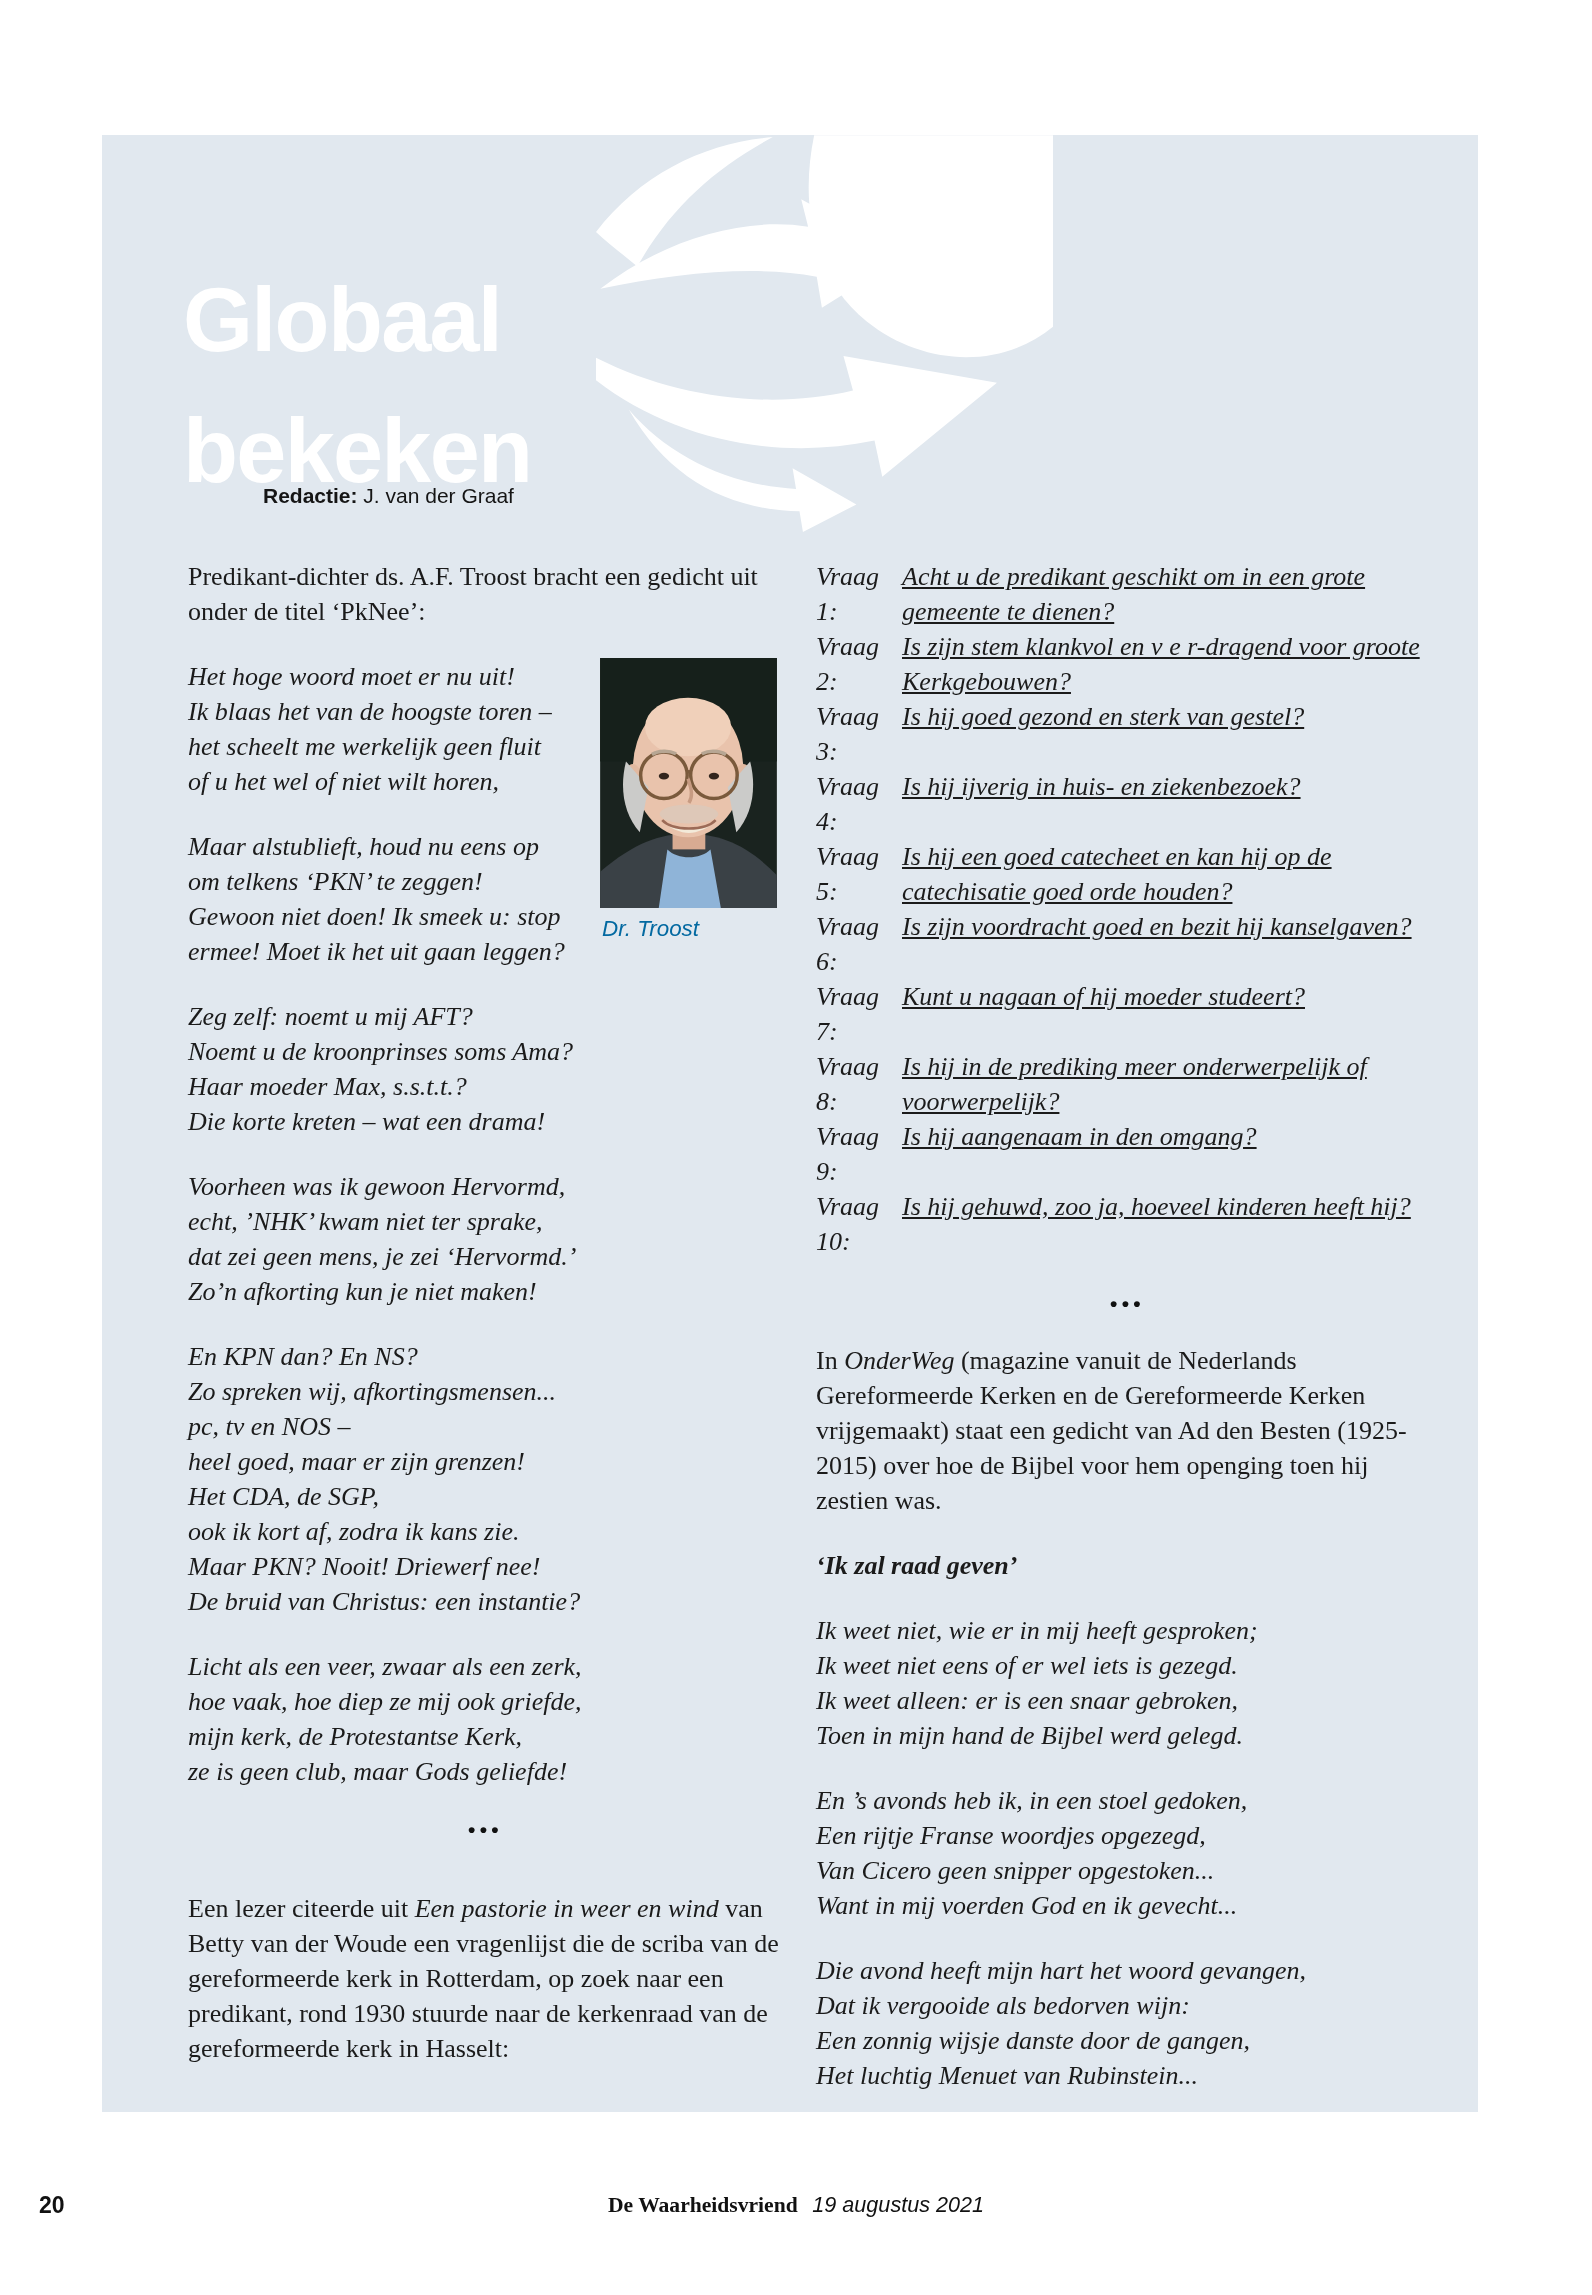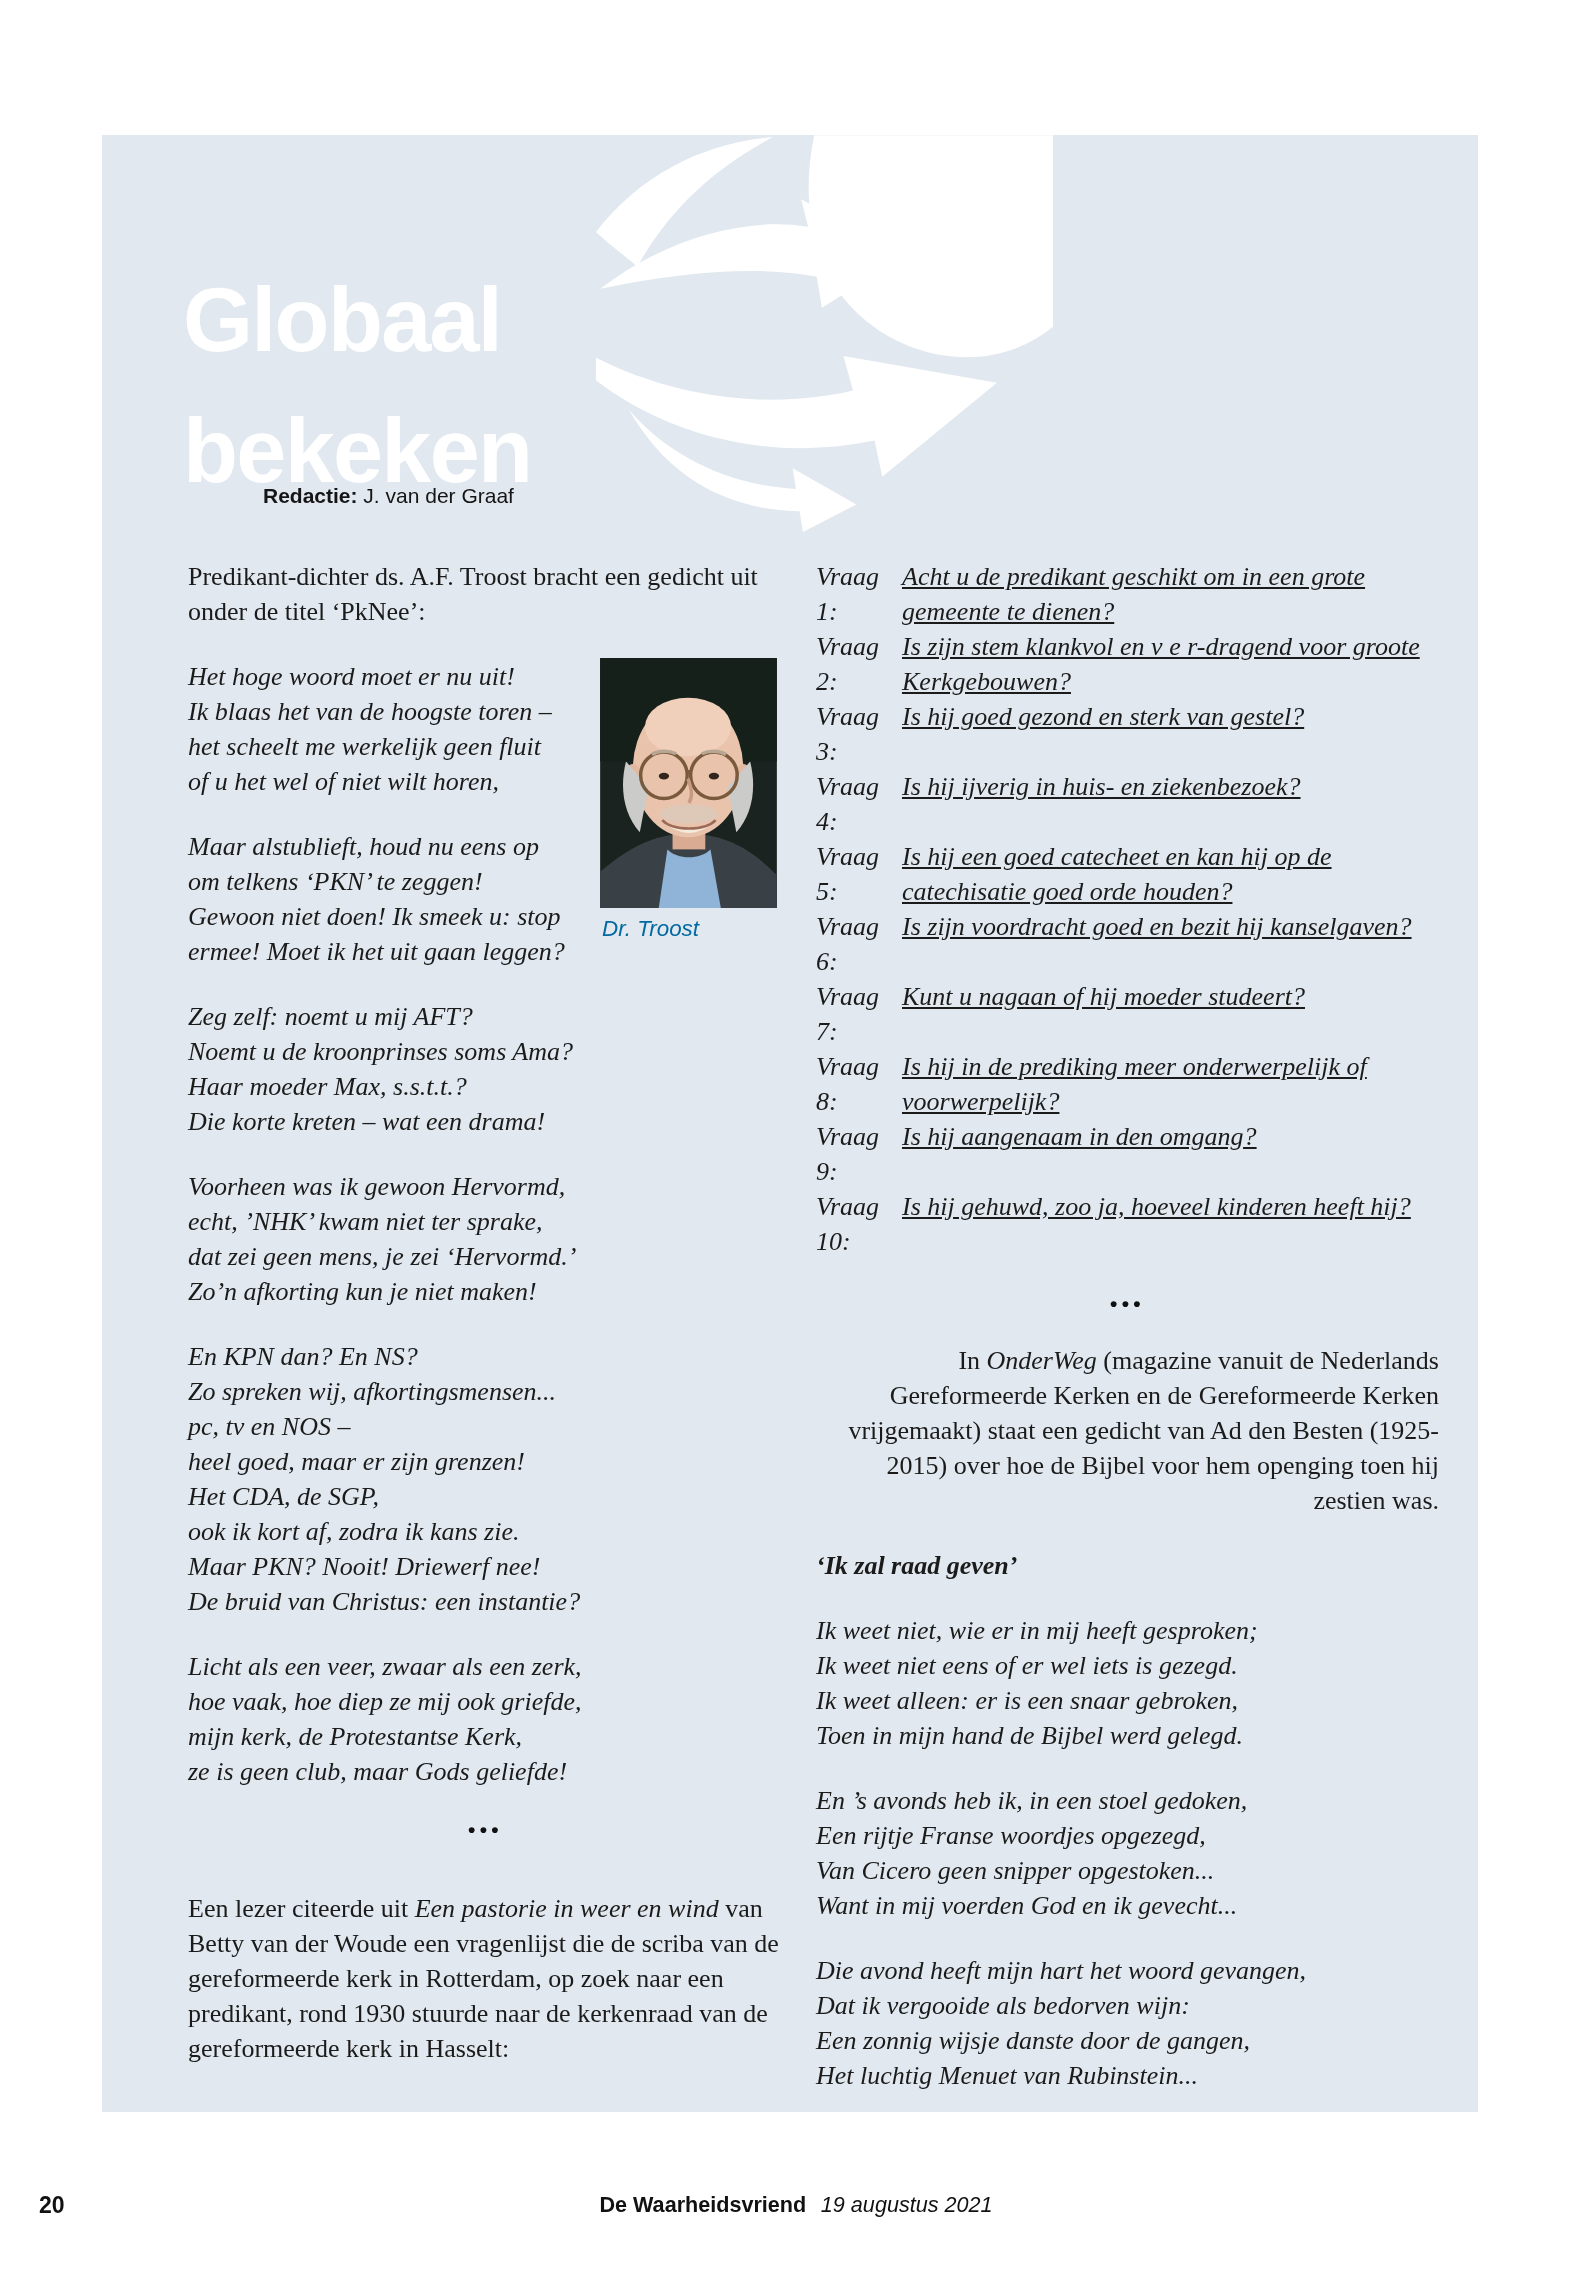--- a/index.html
+++ b/index.html
@@ -30,21 +30,21 @@
   .poem{font-style:italic;}
   .stanza{margin-top:30px;}
   .poem-line{white-space:nowrap;}
   .sep{
     margin-top:23px;text-align:center;
     font-family:"Liberation Sans",sans-serif;font-weight:700;
     font-size:21px;letter-spacing:4.3px;color:#111;
   }
   .sep-right{margin-top:27px;}
   .closing{margin-top:44px;}
-  .onderweg{margin-top:22.4px;text-align:right;}
+  .onderweg{margin-top:22.4px;}
   .it{font-style:italic;}
   .q{display:flex;font-style:italic;}
   .q-label{flex:0 0 86px;}
   .q-text{flex:1;text-decoration:underline;}
   .poem-title{margin-top:30px;font-weight:700;font-style:italic;}
   .photo{
     position:absolute;left:498px;top:523px;width:177px;height:250px;
     overflow:hidden;
   }
   .photo-cap{
@@ -53,21 +53,21 @@
     font-size:22.4px;color:#0369a1;
   }
   .footer-num{
     position:absolute;left:39px;top:2192px;
     font-family:"Liberation Sans",sans-serif;font-weight:700;font-size:23px;color:#111;
   }
   .footer-center{
     position:absolute;left:0;top:2192px;width:1592px;text-align:center;
     font-family:"Liberation Sans",sans-serif;font-size:21.6px;color:#111;
   }
-  .footer-center .mag{font-weight:700;}
+  .footer-center .mag{font-weight:700;font-family:Liberation Serif, serif;}
   .footer-center .date{font-style:italic;margin-left:8.6px;}
 </style>
 </head>
 <body style="background: rgb(255, 255, 255);">
 
 <div class="panel" style="background: rgb(225, 232, 239);">
 
   <svg class="swoosh" viewBox="0 0 530 470" aria-hidden="true">
     <g fill="#ffffff">
       <path d="M0,112 C52,44 128,8 205,2 C138,38 86,84 48,152 C31,138 14,125 0,112 Z"></path>

